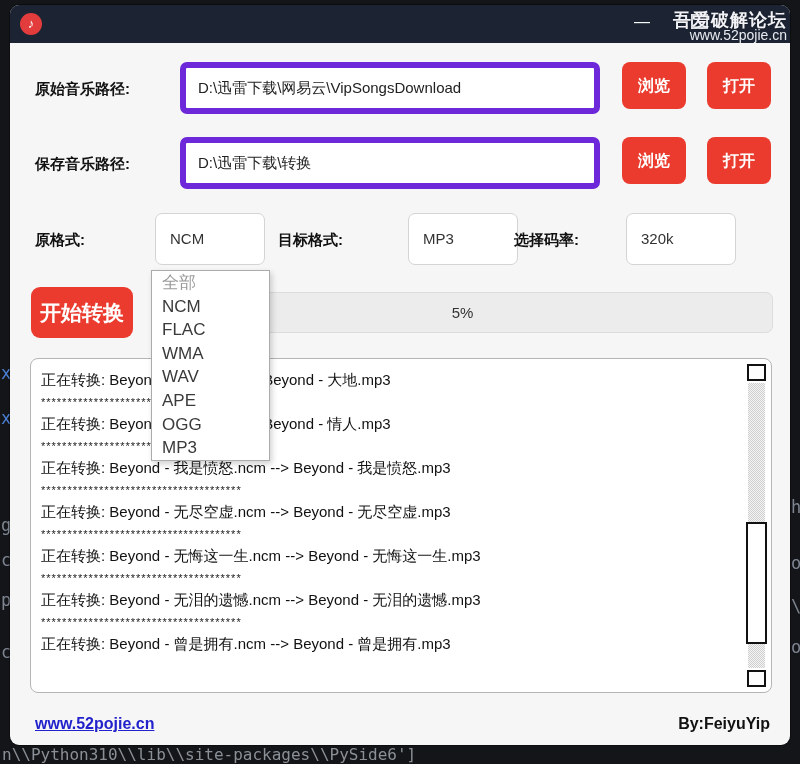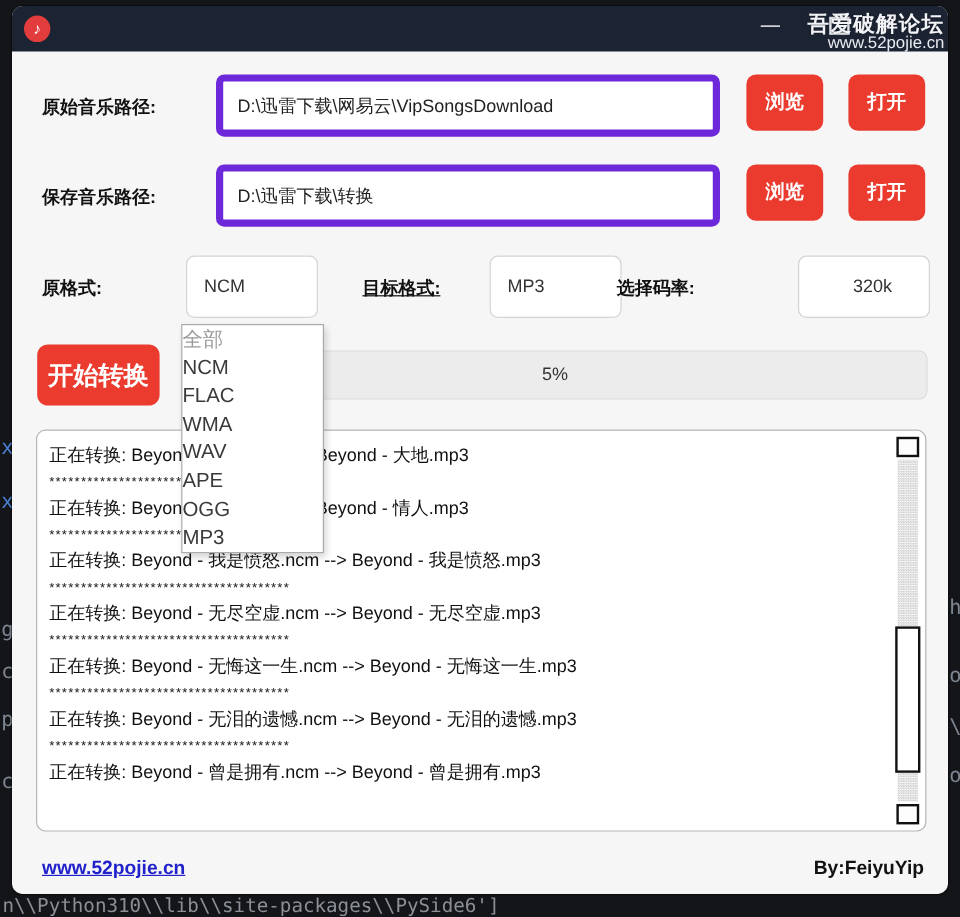--- a/index.html
+++ b/index.html
@@ -76,21 +76,21 @@
   .progress-fill { position:absolute; left:0; top:0; bottom:0; width:7px; background:#55a8f7; }
   .progress-text {
     position:absolute; left:0; top:0; width:100%; height:100%; text-align:center;
     line-height:39px; font-size:15px; color:#333;
   }
   
   .dropdown {
     position:absolute; left:141px; top:265px; width:119px; z-index:30;
     background:#fff; border:1px solid #ababab; box-shadow:2px 3px 6px rgba(0,0,0,.18);
   }
-  .dd-item { height:23.6px; line-height:23.6px; padding-left:0; font-size:17px; color:#3a3a3a; cursor:pointer; }
+  .dd-item { height:23.6px; line-height:23.6px; padding-left:10px; font-size:17px; color:#3a3a3a; cursor:pointer; }
   .dd-item.dim { color:#9a9a9a; }
   
   .log {
     position:absolute; left:20px; top:353px; width:742px; height:335px;
     background:#fff; border:1px solid #b5b5b5; border-radius:8px; overflow:hidden;
   }
   .log-content { position:absolute; left:10px; top:10px; right:34px; }
   .log-msg { font-size:15px; color:#111; line-height:22px; white-space:nowrap; }
   .log-stars { font-size:11px; color:#222; line-height:22px; letter-spacing:1px; white-space:nowrap; }
   
@@ -148,24 +148,24 @@
     <button class="red-btn" style="left:612px; top:57px;">浏览</button>
     <button class="red-btn" style="left:697px; top:57px;">打开</button>
 
     <div class="field-label" style="left:25px; top:150px;">保存音乐路径:</div>
     <input class="path-input" style="top: 132px;" value="D:\迅雷下载\转换">
     <button class="red-btn" style="left:612px; top:132px;">浏览</button>
     <button class="red-btn" style="left:697px; top:132px;">打开</button>
 
     <div class="field-label" style="left:25px; top:226px;">原格式:</div>
     <div class="combo" style="left:145px; top:208px;">NCM</div>
-    <div class="field-label" style="left:292px; top:226px;text-decoration:underline;">目标格式:</div>
+    <div class="field-label" style="left:268px; top:226px;">目标格式:</div>
     <div class="combo" style="left:398px; top:208px;">MP3</div>
     <div class="field-label" style="left:504px; top:226px;">选择码率:</div>
-    <div class="combo" style="left:655px; top:208px;text-align:center;">320k</div>
+    <div class="combo" style="left:616px; top:208px;">320k</div>
 
     <button class="start-btn">开始转换</button>
     <div class="progress">
       <div class="progress-fill"></div>
       <div class="progress-text">5%</div>
     </div>
 
     <div class="dropdown">
         <div class="dd-item dim">全部</div>
         <div class="dd-item">NCM</div>

